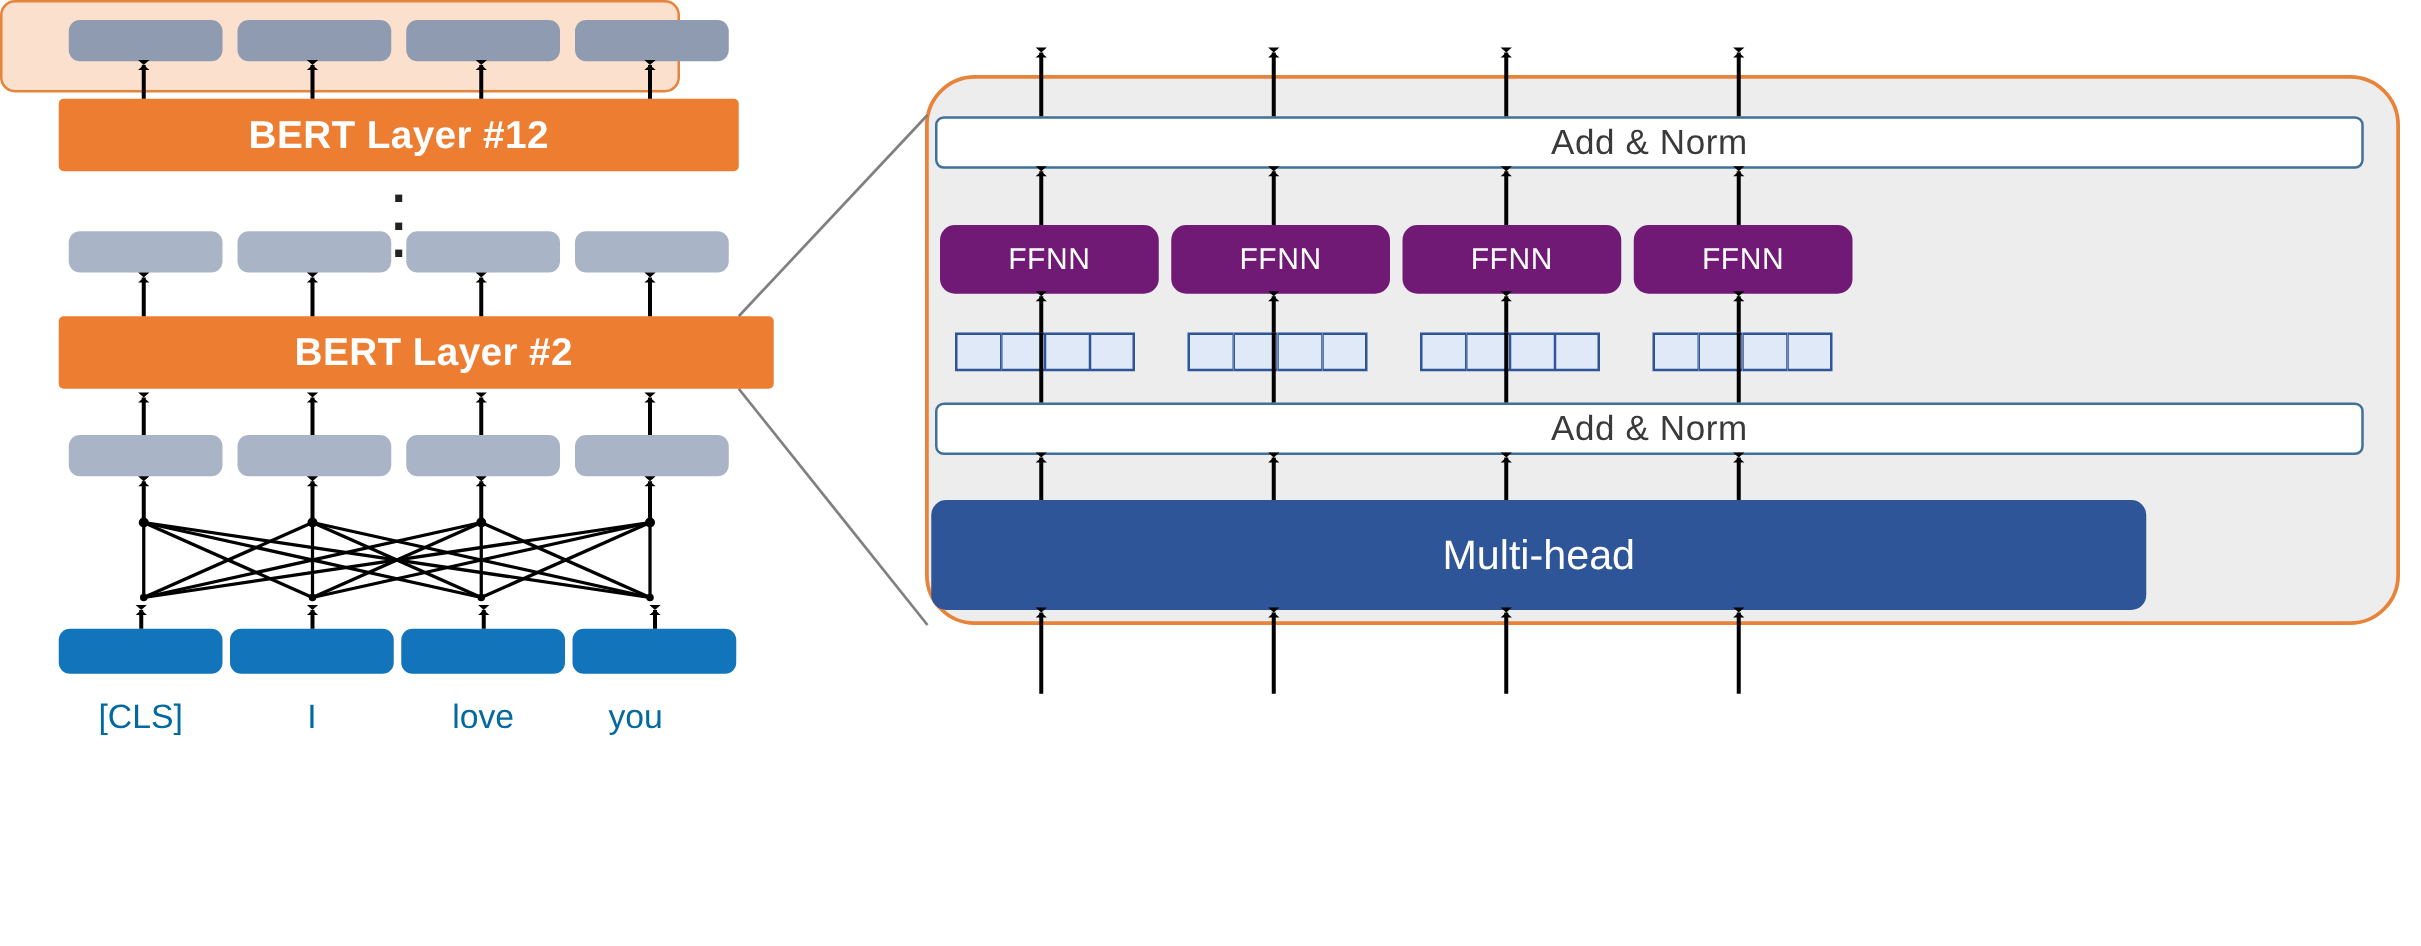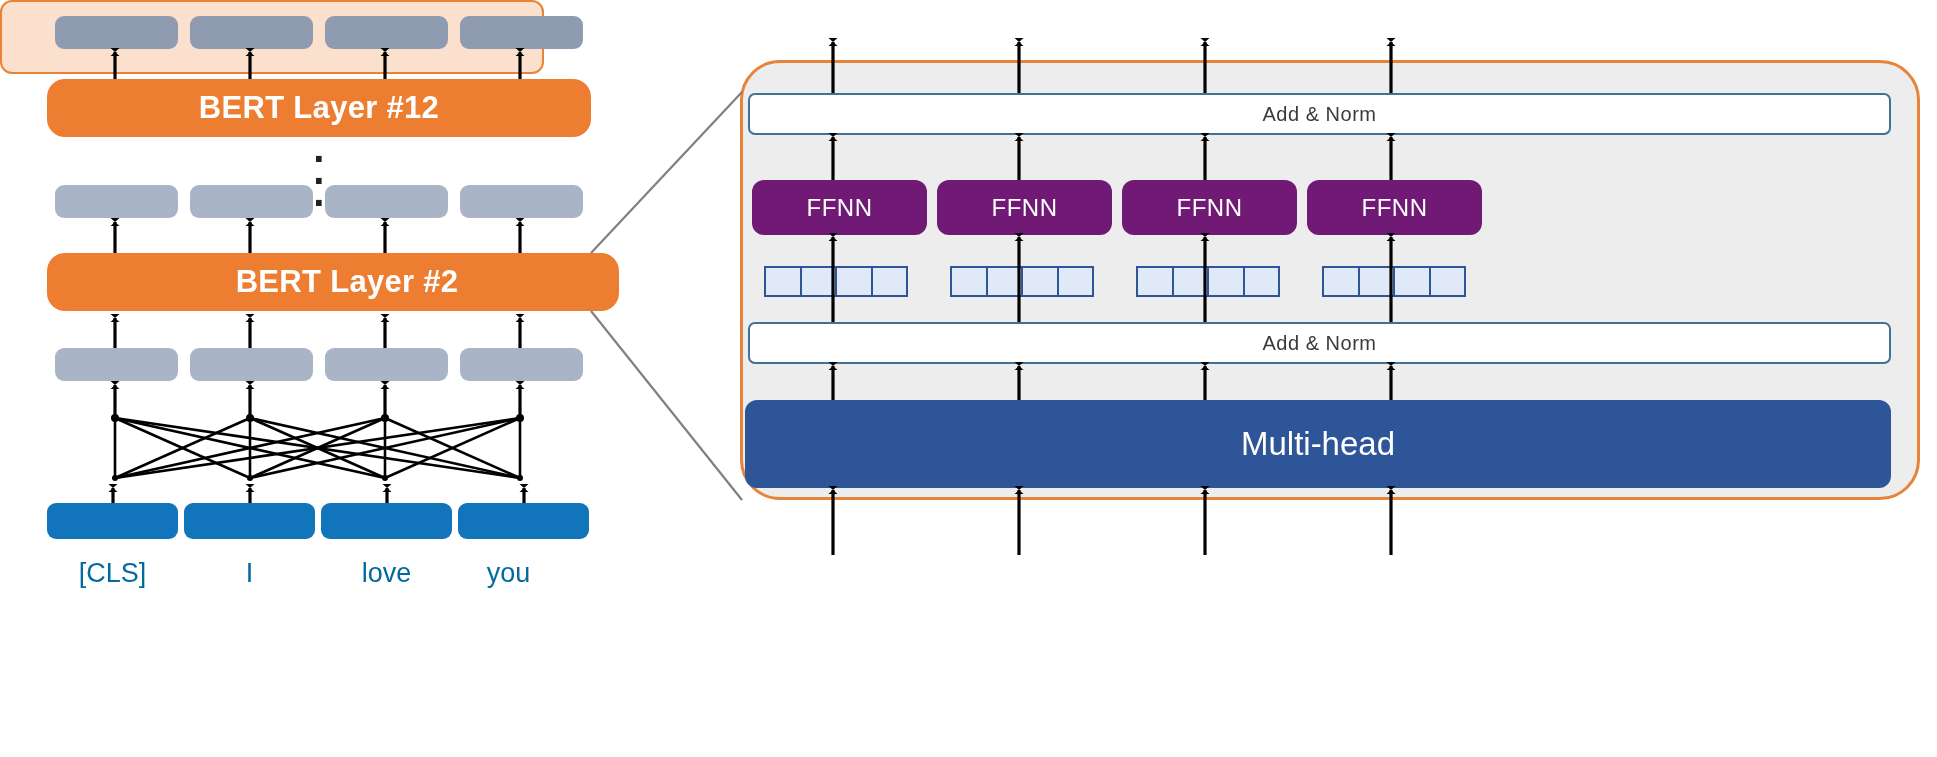--- a/index.html
+++ b/index.html
@@ -21,21 +21,21 @@
     position:absolute;
     border-radius:9px;
     box-sizing:border-box;
   }
   .tok-out-dark{ background:#8E9BB0; }
   .tok-out-mid { background:#A9B5C6; }
   .tok-in-blue { background:#1275BC; }
 
   .bert-layer{
     background:#ED7D31;
-    border-radius:18px;
+    border-radius:4px;
     color:#ffffff;
     display:flex;
     align-items:center;
     justify-content:center;
     font-size:31px;
     font-weight:bold;
     letter-spacing:0.3px;
   }
 
   .attn-band{
@@ -75,21 +75,21 @@
 
   .addnorm{
     position:absolute;
     background:#FFFFFF;
     border:2px solid #3F7296;
     border-radius:7px;
     box-sizing:border-box;
     display:flex;
     align-items:center;
     justify-content:center;
-    font-size:20px;
+    font-size:28px;
     color:#3A3A3A;
     letter-spacing:0.5px;
   }
 
   .ffnn{
     position:absolute;
     background:#701a75;
     border-radius:12px;
     box-sizing:border-box;
     display:flex;
@@ -211,21 +211,21 @@
   </div>
   <div class="cellgrid" style="left:1322px; top:266px; width:144px; height:31px;">
     <div class="cell"></div>
     <div class="cell"></div>
     <div class="cell"></div>
     <div class="cell"></div>
   </div>
 
   <div class="addnorm" style="left:748px; top:322px; width:1143px; height:42px;">Add &amp; Norm</div>
 
-  <div class="mha" style="left:745px; top:400px; width:1146px; height:88px;">
+  <div class="mha" style="left:745px; top:400px; width:972px; height:88px;">
     <span>Multi-head</span>
   </div>
 
   <svg class="overlay" viewBox="0 0 1937 757" xmlns="http://www.w3.org/2000/svg">
     <defs>
       <marker id="ah" markerWidth="8" markerHeight="8" refX="3.2" refY="4" orient="auto" markerUnits="strokeWidth">
         <path d="M0.4,0.6 L3.4,4 L0.4,7.4 L3.4,4 Z" fill="#000"></path>
         <path d="M6,0.6 L3,4 L6,7.4 L3,4 Z" fill="#000"></path>
       </marker>
       <marker id="ah2" markerWidth="10" markerHeight="10" refX="5" refY="5" orient="auto" markerUnits="userSpaceOnUse">

